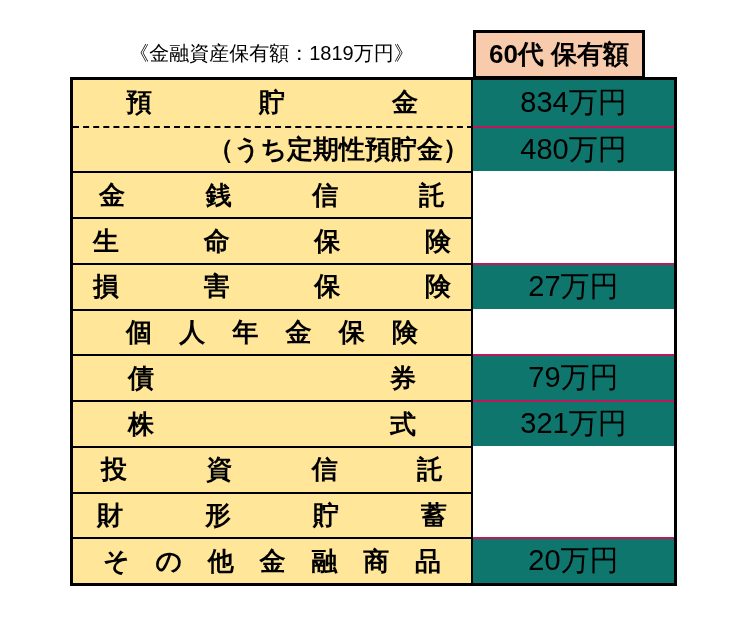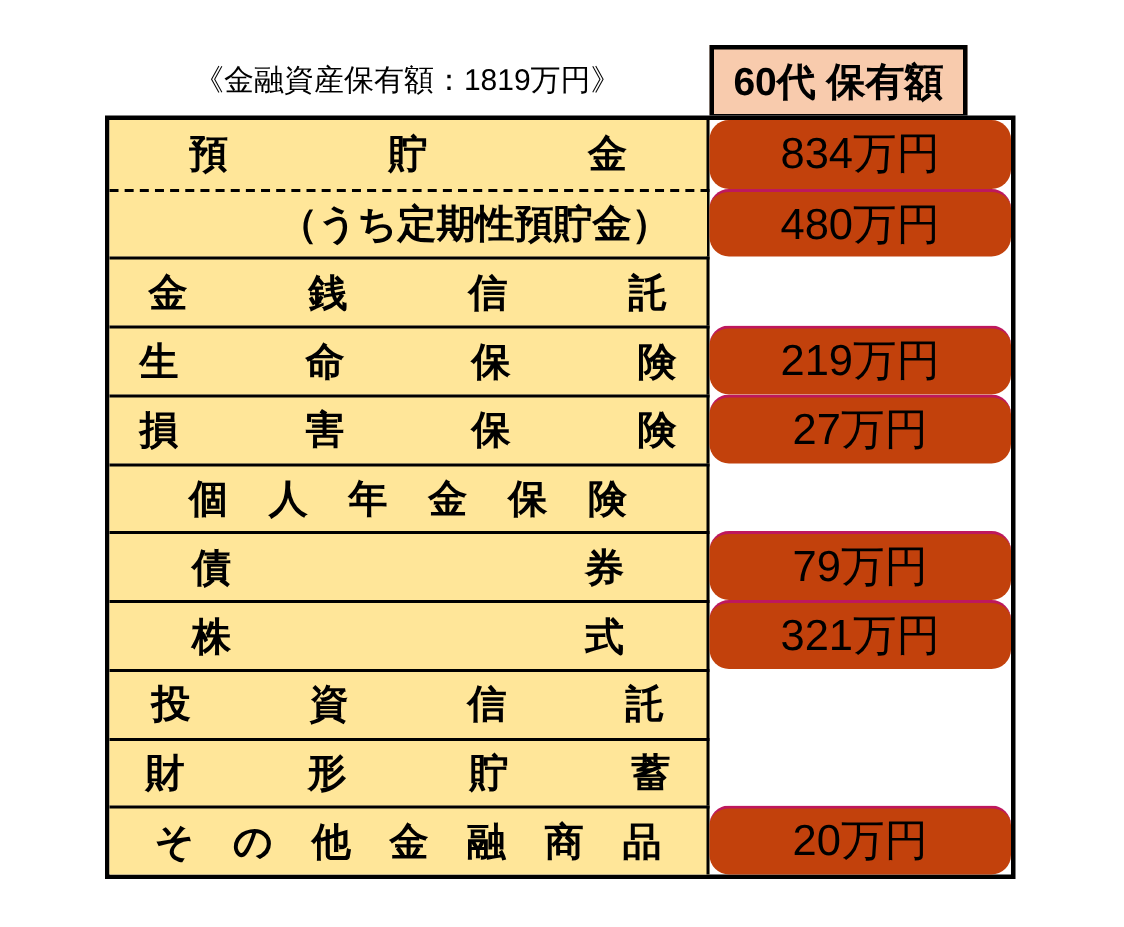--- a/index.html
+++ b/index.html
@@ -55,26 +55,25 @@
     justify-content: space-between;
     font-size: 26px;
     font-weight: 700;
     white-space: nowrap;
     overflow: hidden;
   }
   .label-cell.right { justify-content: flex-end; }
 
   .value-cell {
     flex: 1;
-    background: #c2410c;
+    background: #0f766e;
     display: flex; align-items: center; justify-content: center;
     font-size: 29px;
     font-weight: 400;
     white-space: nowrap;
-    border-radius: 13px;
   }
 
   .row + .row .label-cell { border-top: 2px solid #000000; }
   .row + .row .value-cell { border-top: 2px solid #be185d; }
   .row.dashed-top .label-cell { border-top: 2px dashed #000000; }
 </style>
 </head>
 <body>
 
 <div class="title">《金融資産保有額：1819万円》</div>
@@ -85,41 +84,40 @@
   <div class="row">
     <div class="label-cell" style="padding-left: 53px; padding-right: 53px;">
         <span>預</span>
         <span>貯</span>
         <span>金</span>
       </div>
     <div class="value-cell">834万円</div>
   </div>
 
   <div class="row dashed-top">
-    <div class="label-cell right" style="padding-left: 18px; padding-right: 24px;">（うち定期性預貯金）</div>
+    <div class="label-cell right" style="padding-left: 18px; padding-right: 2px;">（うち定期性預貯金）</div>
     <div class="value-cell">480万円</div>
   </div>
 
   <div class="row">
     <div class="label-cell" style="padding-left: 26px; padding-right: 26px;">
         <span>金</span>
         <span>銭</span>
         <span>信</span>
         <span>託</span>
       </div>
   </div>
 
   <div class="row">
     <div class="label-cell" style="padding-left: 20px; padding-right: 20px;">
         <span>生</span>
         <span>命</span>
         <span>保</span>
         <span>険</span>
       </div>
-    <div class="value-cell">219万円</div>
   </div>
 
   <div class="row">
     <div class="label-cell" style="padding-left: 20px; padding-right: 20px;">
         <span>損</span>
         <span>害</span>
         <span>保</span>
         <span>険</span>
       </div>
     <div class="value-cell">27万円</div>

